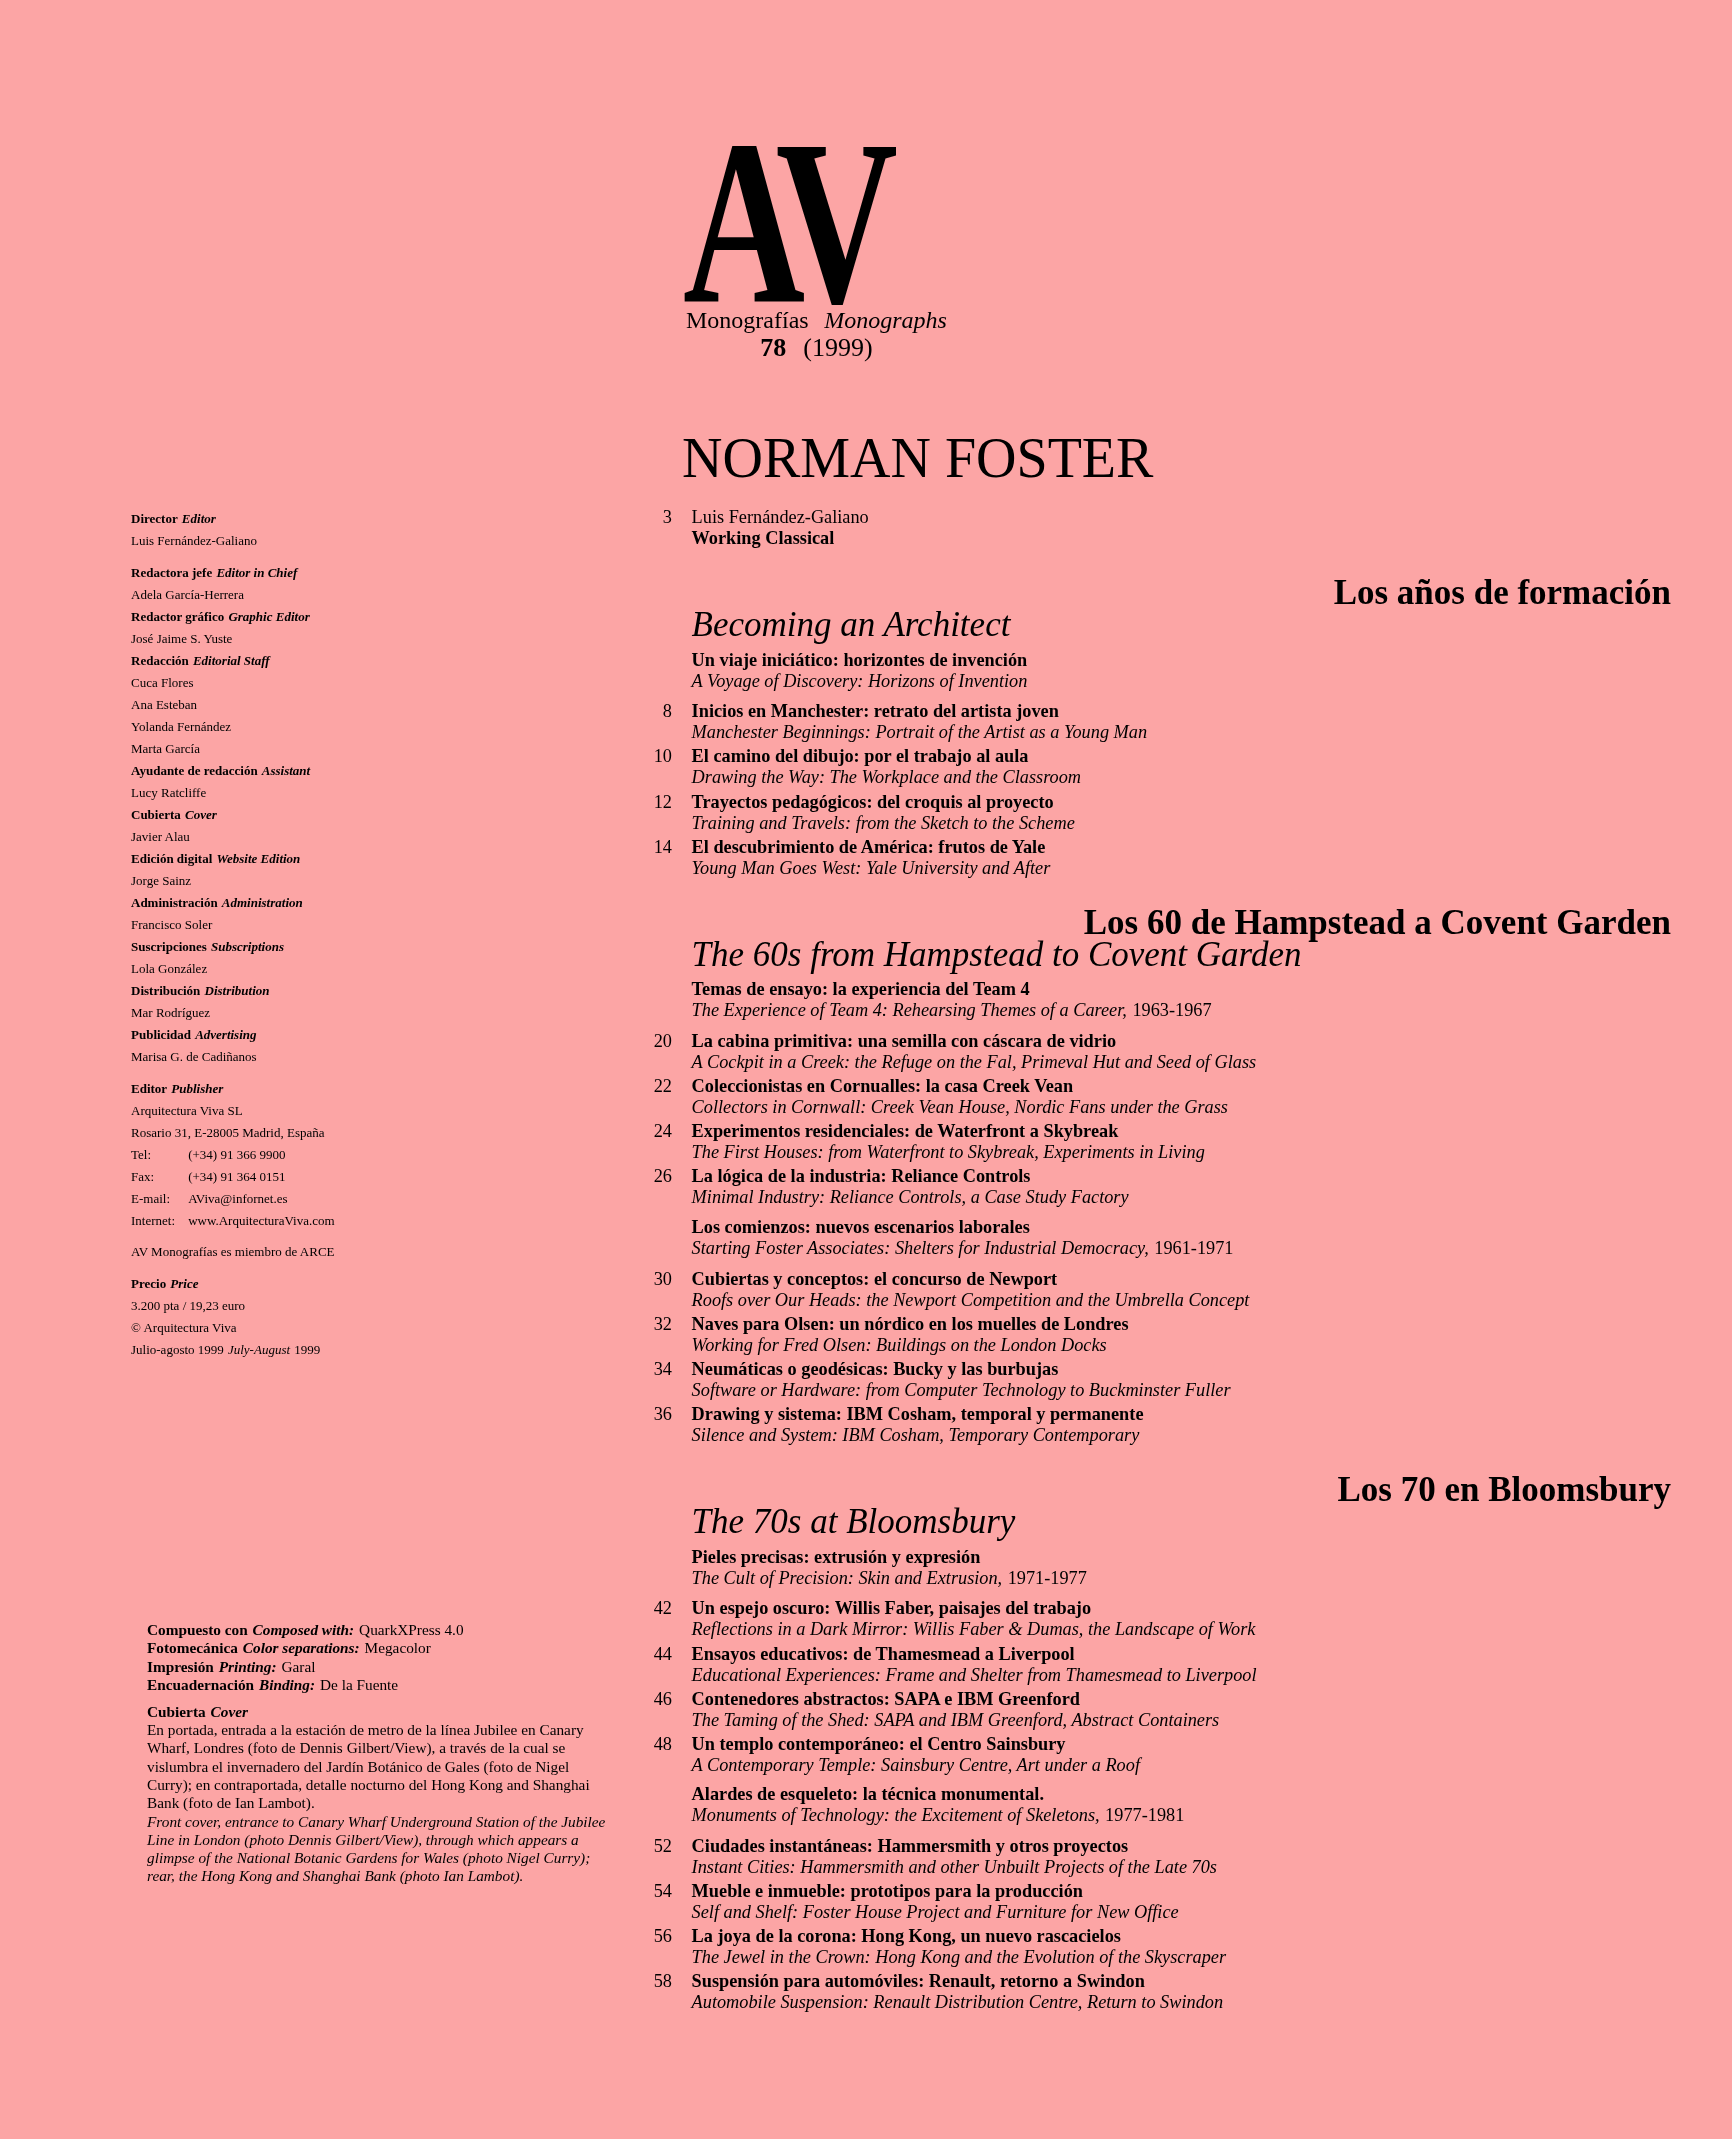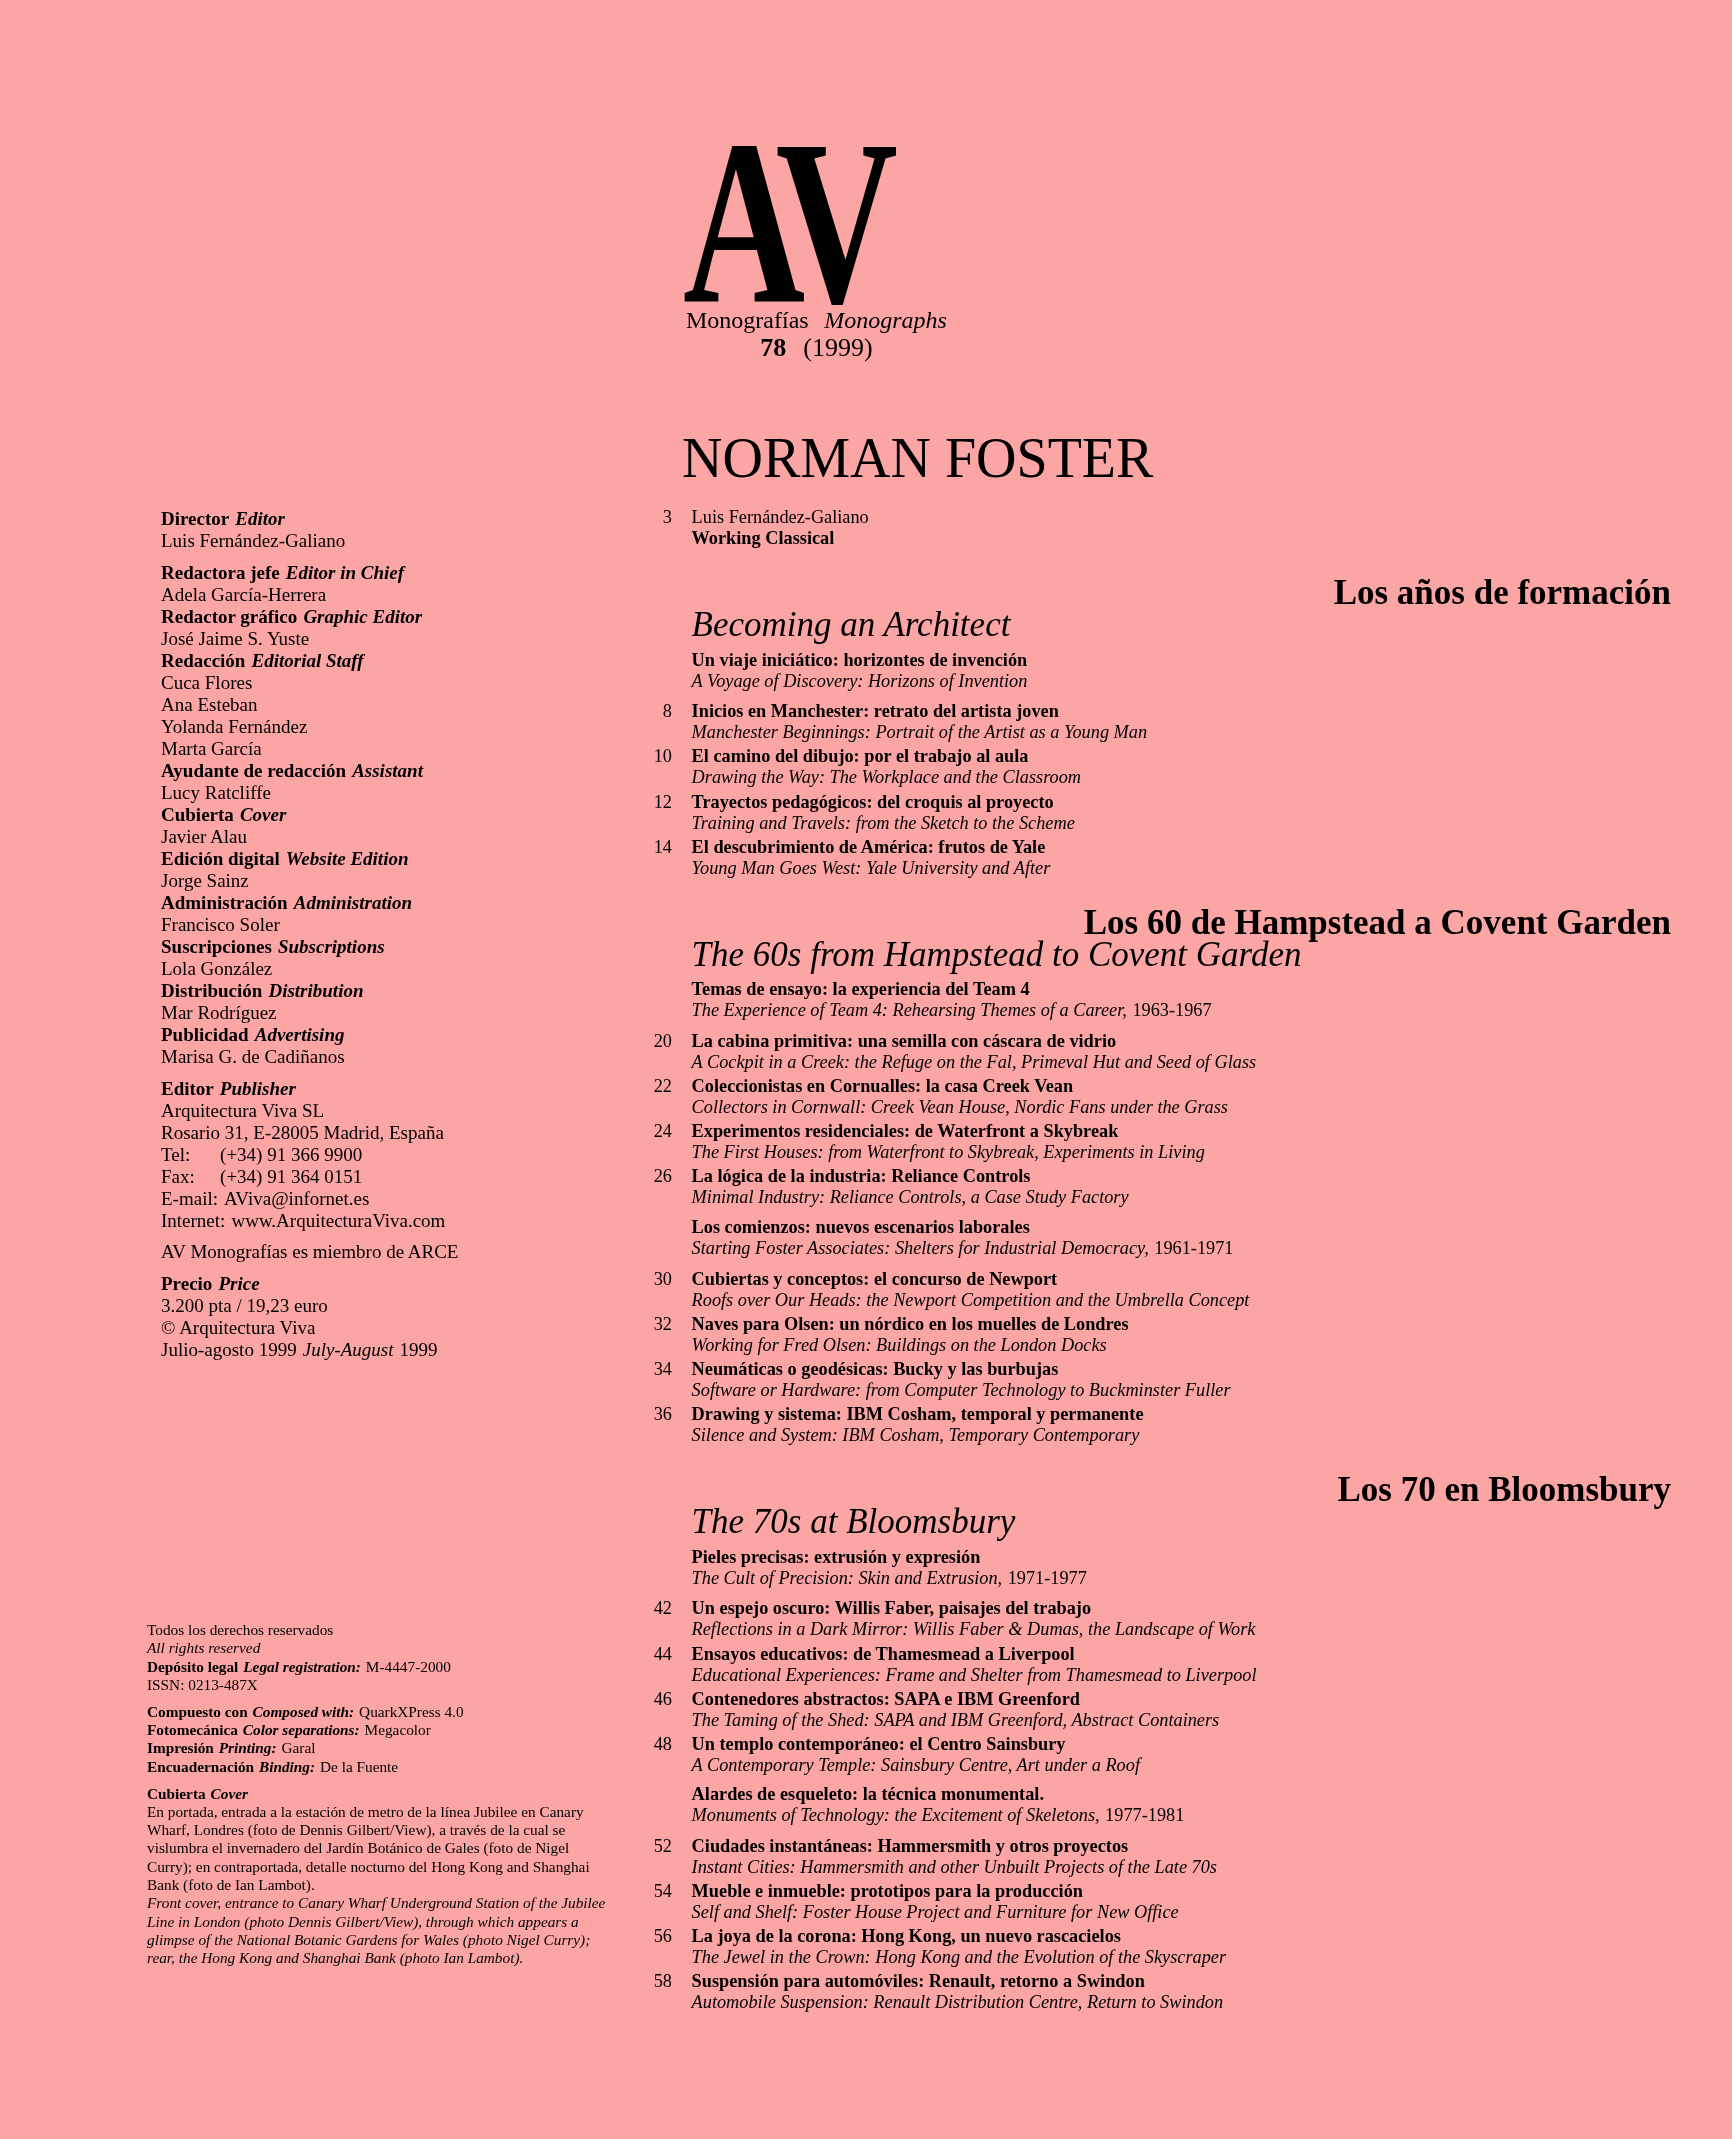--- a/index.html
+++ b/index.html
@@ -27,21 +27,21 @@
   
   .s-r  { font-weight:400; font-style:normal; }
   .s-b  { font-weight:700; font-style:normal; }
   .s-i  { font-weight:400; font-style:italic; }
   .s-bi { font-weight:700; font-style:italic; }
   .s-lab{ font-weight:400; display:inline-block; min-width:53px; }
   .line { white-space:nowrap; }
   .line > span + span { margin-left:0.32em; }
 
   
-  .staff-col { position:absolute; left:161px; top:508px; width:501px; font-size:19px; line-height:22px; }
+  .staff-col { position:absolute; left:131px; top:508px; width:501px; font-size:13px; line-height:22px; }
   .staff-group { margin-bottom:9.8px; }
   .staff-group:last-child { margin-bottom:0; }
 
   
   .legal-col { position:absolute; left:147px; top:1621px; width:550px; font-size:15.3px; line-height:18.3px; }
   .legal-group { margin-bottom:8.6px; }
   .legal-group:last-child { margin-bottom:0; }
 
   
   .toc { position:absolute; left:632px; top:507px; width:1039px; font-size:18.3px; line-height:21px; }
@@ -124,26 +124,20 @@
       <div class="staff-group">
         <div class="line"><span class="s-b">Precio</span><span class="s-bi">Price</span></div>
         <div class="line"><span class="s-r">3.200 pta / 19,23 euro</span></div>
         <div class="line"><span class="s-r">© Arquitectura Viva</span></div>
         <div class="line"><span class="s-r">Julio-agosto 1999</span><span class="s-i">July-August</span><span class="s-r">1999</span></div>
       </div>
     </aside>
 
   <aside class="legal-col">
       <div class="legal-group">
-        <div class="line"><span class="s-r">Todos los derechos reservados</span></div>
-        <div class="line"><span class="s-i">All rights reserved</span></div>
-        <div class="line"><span class="s-b">Depósito legal</span><span class="s-bi">Legal registration:</span><span class="s-r">M-4447-2000</span></div>
-        <div class="line"><span class="s-r">ISSN: 0213-487X</span></div>
-      </div>
-      <div class="legal-group">
         <div class="line"><span class="s-b">Compuesto con</span><span class="s-bi">Composed with:</span><span class="s-r">QuarkXPress 4.0</span></div>
         <div class="line"><span class="s-b">Fotomecánica</span><span class="s-bi">Color separations:</span><span class="s-r">Megacolor</span></div>
         <div class="line"><span class="s-b">Impresión</span><span class="s-bi">Printing:</span><span class="s-r">Garal</span></div>
         <div class="line"><span class="s-b">Encuadernación</span><span class="s-bi">Binding:</span><span class="s-r">De la Fuente</span></div>
       </div>
       <div class="legal-group">
         <div class="line"><span class="s-b">Cubierta</span><span class="s-bi">Cover</span></div>
         <div class="line"><span class="s-r">En portada, entrada a la estación de metro de la línea Jubilee en Canary</span></div>
         <div class="line"><span class="s-r">Wharf, Londres (foto de Dennis Gilbert/View), a través de la cual se</span></div>
         <div class="line"><span class="s-r">vislumbra el invernadero del Jardín Botánico de Gales (foto de Nigel</span></div>

